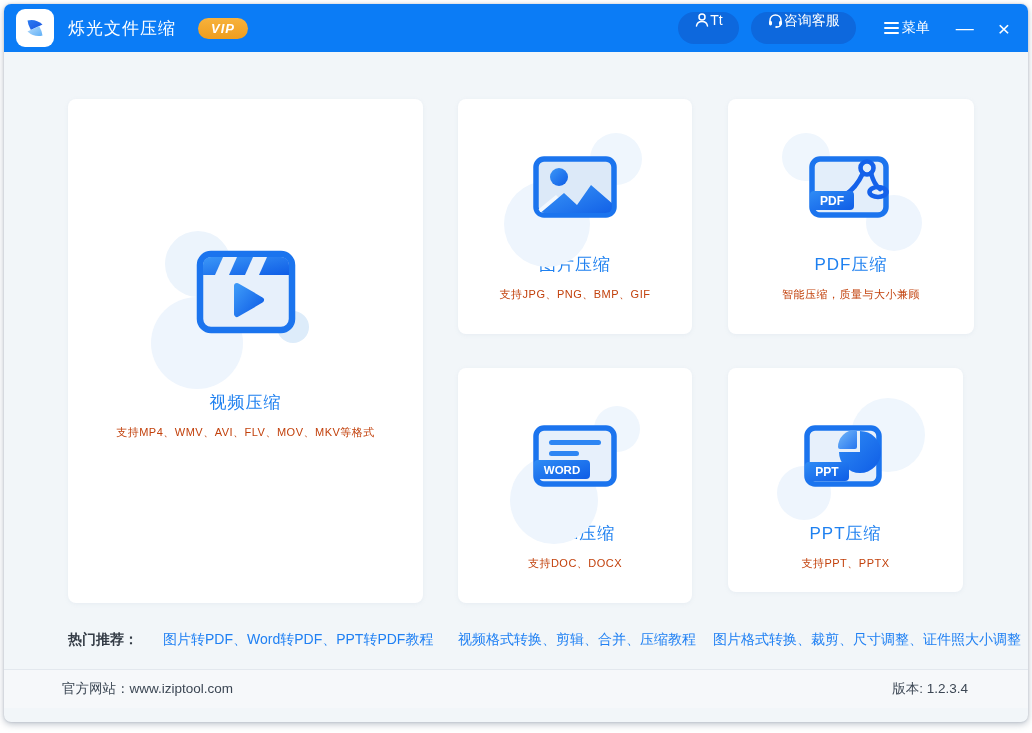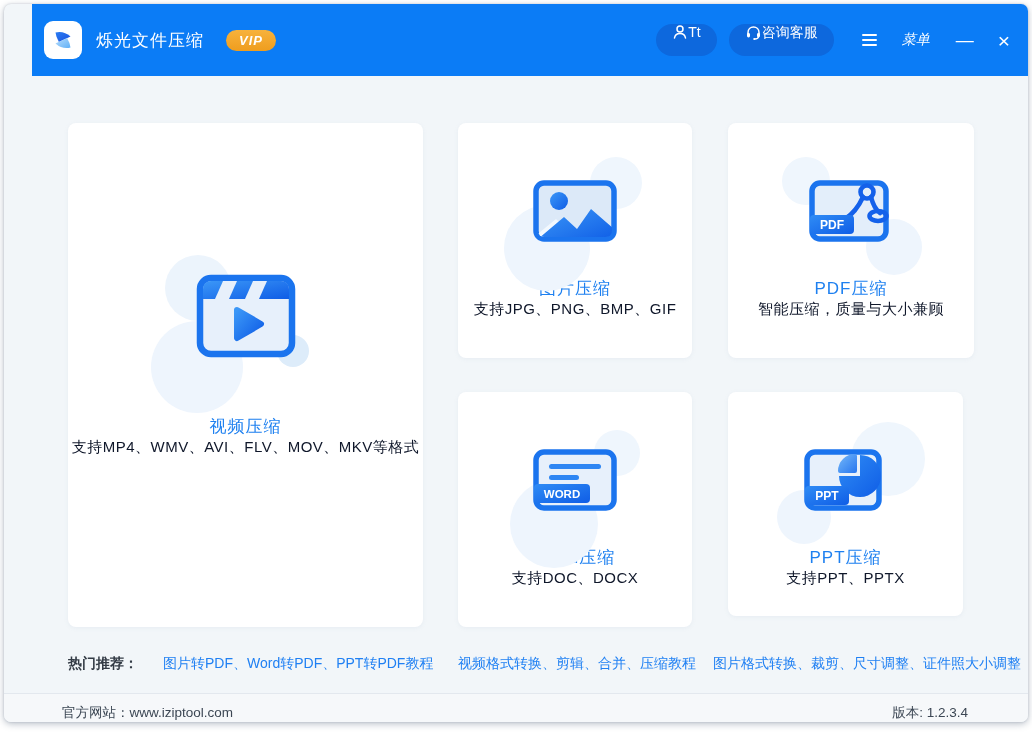--- a/index.html
+++ b/index.html
@@ -3,31 +3,31 @@
 <meta charset="utf-8">
 <style>
   * { margin:0; padding:0; box-sizing:border-box; }
   html,body { width:1032px; height:733px; background:#ffffff; overflow:hidden;
               font-family:"Liberation Sans","DejaVu Sans",sans-serif; }
   .window { position:absolute; left:4px; top:4px; width:1024px; height:718px;
             border-radius:7px; background:#f2f6f9;
             box-shadow:0 2px 7px rgba(100,115,135,.45), 0 0 2px rgba(120,130,150,.35); overflow:hidden; }
 
   
-  .titlebar { height:72px; background:#0b7cf6; display:flex; align-items:center; padding:0 18px 0 12px;margin-left:28px; }
+  .titlebar { height:48px; background:#0b7cf6; display:flex; align-items:center; padding:0 18px 0 12px; }
   .logo { width:38px; height:38px; border-radius:9px; background:#fff; display:flex; align-items:center; justify-content:center; flex:0 0 auto; }
   .app-title { color:#fff; font-size:17px; font-weight:500; margin-left:14px; letter-spacing:1px; }
   .vip { margin-left:22px; background:linear-gradient(180deg,#f7b23c,#ef9d1e); color:#fff;
          font-style:italic; font-weight:700; font-size:13px; letter-spacing:1px;
          padding:3px 13px; border-radius:12px; }
   .tb-right { margin-left:auto; display:flex; align-items:center; }
   .pill { height:32px; border-radius:16px; background:#0d68dd; color:#fff; display:flex; 
           gap:0; padding:0 16px; font-size:14px; cursor:pointer; }
   .pill + .pill { margin-left:12px; }
-  .menu-btn { display:flex; align-items:center; gap:25px; color:#fff; font-size:14px; margin-left:28px; cursor:pointer;font-style:italic; }
+  .menu-btn { display:flex; align-items:center; gap:3px; color:#fff; font-size:14px; margin-left:28px; cursor:pointer; }
   .hamburger { display:flex; flex-direction:column; gap:3px; }
   .hamburger i { display:block; width:15px; height:2px; background:#fff; border-radius:1px; }
   .win-btn { color:#fff; margin-left:26px; cursor:pointer; font-size:18px; line-height:1; }
   .win-btn.close { font-size:21px; margin-left:24px; }
 
   
   .main { position:relative; height:617px; background:#f2f6f9; }
   .card { position:absolute; background:#fff; border-radius:8px; box-shadow:0 1px 4px rgba(140,160,185,.10);
           display:flex; flex-direction:column; align-items:center; cursor:pointer; }
   #card-video { left:64px;  top:47px;  width:355px; height:504px; }
@@ -37,21 +37,21 @@
   #card-ppt   { left:724px; top:316px; width:235px; height:224px; }
 
   .iconwrap { position:relative; }
   .iconwrap svg { position:relative; z-index:1; display:block; overflow:visible; }
   .deco { position:absolute; border-radius:50%; background:#ecf4fc; z-index:0; }
 
   #card-video .iconwrap { margin-top:150px; }
   .small-card .iconwrap { margin-top:56px; }
 
   .card-title { color:#1e80f0; font-size:17px; letter-spacing:1px; }
-  .card-sub   { color:#0f172a; font-size:15px; letter-spacing:.5px; }
+  .card-sub   { color:#c2410c; font-size:11px; margin-top:11px; letter-spacing:.5px; }
   #card-video .card-title { margin-top:56px; }
   .small-card .card-title { margin-top:34px; }
 
   
   .hot-label { position:absolute; left:64px;  top:579px; font-size:14px; font-weight:bold; color:#333b45; }
   .hot-link  { position:absolute; top:579px; font-size:14px; color:#2080f3; cursor:pointer; white-space:nowrap; }
   #hot1 { left:159px; } #hot2 { left:454px; } #hot3 { left:709px; }
 
   
   .footer { height:39px; background:#f6f8fa; border-top:1px solid #e3e8ee;

